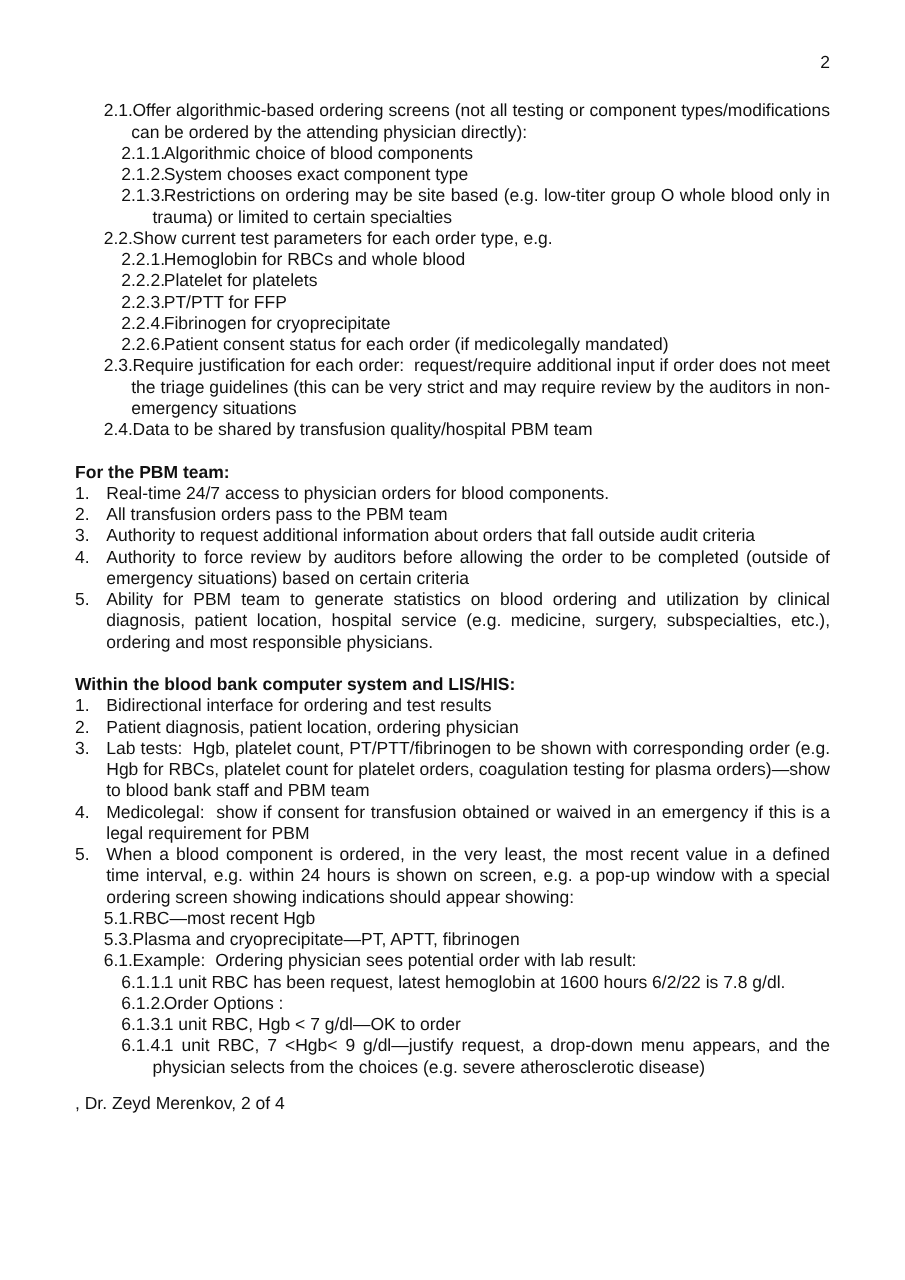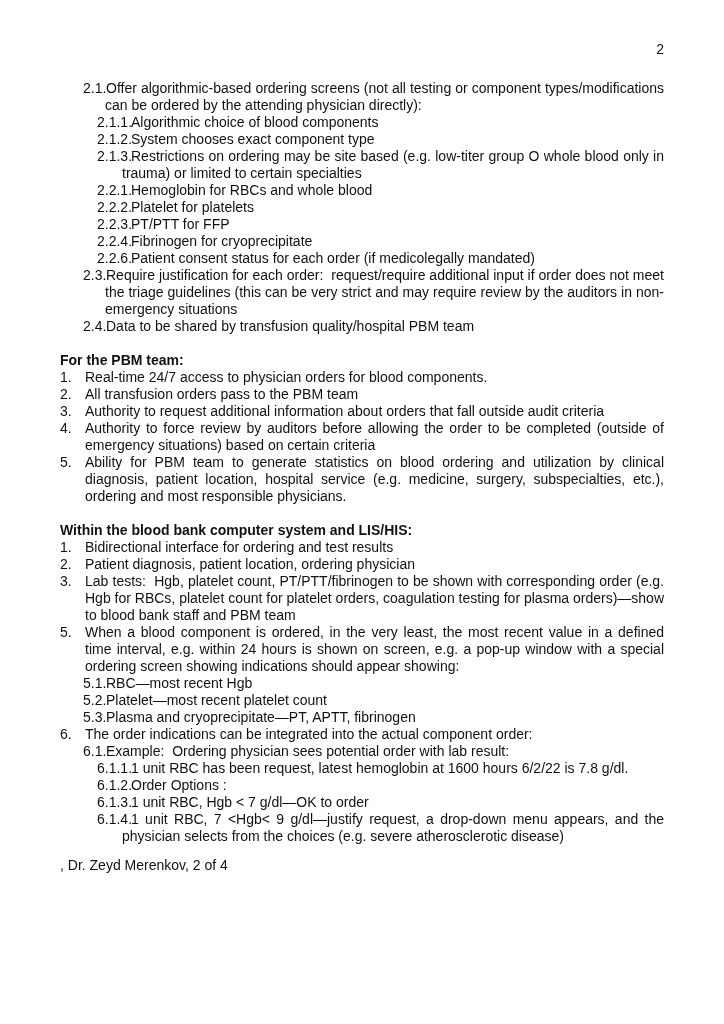--- a/index.html
+++ b/index.html
@@ -43,44 +43,44 @@
 <body>
 
 <div class="page">
   <div class="page-number">2</div>
 
   <div class="doc-body">
       <div class="item lvl2"><span class="num">2.1.</span><span>Offer algorithmic-based ordering screens (not all testing or component types/modifications can be ordered by the attending physician directly):</span></div>
       <div class="item lvl3"><span class="num">2.1.1.</span><span>Algorithmic choice of blood components</span></div>
       <div class="item lvl3"><span class="num">2.1.2.</span><span>System chooses exact component type</span></div>
       <div class="item lvl3"><span class="num">2.1.3.</span><span>Restrictions on ordering may be site based (e.g. low-titer group O whole blood only in trauma) or limited to certain specialties</span></div>
+      <div class="item lvl2"><span class="num">2.2.</span><span>Show current test parameters for each order type, e.g.</span></div>
       <div class="item lvl3"><span class="num">2.2.1.</span><span>Hemoglobin for RBCs and whole blood</span></div>
       <div class="item lvl3"><span class="num">2.2.2.</span><span>Platelet for platelets</span></div>
       <div class="item lvl3"><span class="num">2.2.3.</span><span>PT/PTT for FFP</span></div>
       <div class="item lvl3"><span class="num">2.2.4.</span><span>Fibrinogen for cryoprecipitate</span></div>
       <div class="item lvl3"><span class="num">2.2.6.</span><span>Patient consent status for each order (if medicolegally mandated)</span></div>
       <div class="item lvl2"><span class="num">2.3.</span><span>Require justification for each order:&nbsp; request/require additional input if order does not meet the triage guidelines (this can be very strict and may require review by the auditors in non-emergency situations</span></div>
       <div class="item lvl2"><span class="num">2.4.</span><span>Data to be shared by transfusion quality/hospital PBM team</span></div>
       <div class="spacer"></div>
       <div class="heading">For the PBM team:</div>
       <div class="item lvl1"><span class="num">1.</span><span>Real-time 24/7 access to physician orders for blood components.</span></div>
       <div class="item lvl1"><span class="num">2.</span><span>All transfusion orders pass to the PBM team</span></div>
       <div class="item lvl1"><span class="num">3.</span><span>Authority to request additional information about orders that fall outside audit criteria</span></div>
       <div class="item lvl1"><span class="num">4.</span><span>Authority to force review by auditors before allowing the order to be completed (outside of emergency situations) based on certain criteria</span></div>
       <div class="item lvl1"><span class="num">5.</span><span>Ability for PBM team to generate statistics on blood ordering and utilization by clinical diagnosis, patient location, hospital service (e.g. medicine, surgery, subspecialties, etc.), ordering and most responsible physicians.</span></div>
       <div class="spacer"></div>
       <div class="heading">Within the blood bank computer system and LIS/HIS:</div>
       <div class="item lvl1"><span class="num">1.</span><span>Bidirectional interface for ordering and test results</span></div>
       <div class="item lvl1"><span class="num">2.</span><span>Patient diagnosis, patient location, ordering physician</span></div>
       <div class="item lvl1"><span class="num">3.</span><span>Lab tests:&nbsp; Hgb, platelet count, PT/PTT/fibrinogen to be shown with corresponding order (e.g. Hgb for RBCs, platelet count for platelet orders, coagulation testing for plasma orders)—show to blood bank staff and PBM team</span></div>
+      <div class="item lvl1"><span class="num">4.</span><span>Medicolegal:&nbsp; show if consent for transfusion obtained or waived in an emergency if this is a legal requirement for PBM</span></div>
       <div class="item lvl1"><span class="num">5.</span><span>When a blood component is ordered, in the very least, the most recent value in a defined time interval, e.g. within 24 hours is shown on screen, e.g. a pop-up window with a special ordering screen showing indications should appear showing:</span></div>
       <div class="item lvl2"><span class="num">5.1.</span><span>RBC—most recent Hgb</span></div>
-      <div class="item lvl2"><span class="num">5.2.</span><span>Platelet—most recent platelet count</span></div>
       <div class="item lvl2"><span class="num">5.3.</span><span>Plasma and cryoprecipitate—PT, APTT, fibrinogen</span></div>
-      <div class="item lvl1"><span class="num">6.</span><span>The order indications can be integrated into the actual component order:</span></div>
       <div class="item lvl2"><span class="num">6.1.</span><span>Example:&nbsp; Ordering physician sees potential order with lab result:</span></div>
       <div class="item lvl3"><span class="num">6.1.1.</span><span>1 unit RBC has been request, latest hemoglobin at 1600 hours 6/2/22 is 7.8 g/dl.</span></div>
       <div class="item lvl3"><span class="num">6.1.2.</span><span>Order Options :</span></div>
       <div class="item lvl3"><span class="num">6.1.3.</span><span>1 unit RBC, Hgb &lt; 7 g/dl—OK to order</span></div>
       <div class="item lvl3"><span class="num">6.1.4.</span><span>1 unit RBC, 7 &lt;Hgb&lt; 9 g/dl—justify request, a drop-down menu appears, and the physician selects from the choices (e.g. severe atherosclerotic disease)</span></div>
     </div>
 
   <div class="footer">, Dr. Zeyd Merenkov, 2 of 4</div>
 </div>
 

